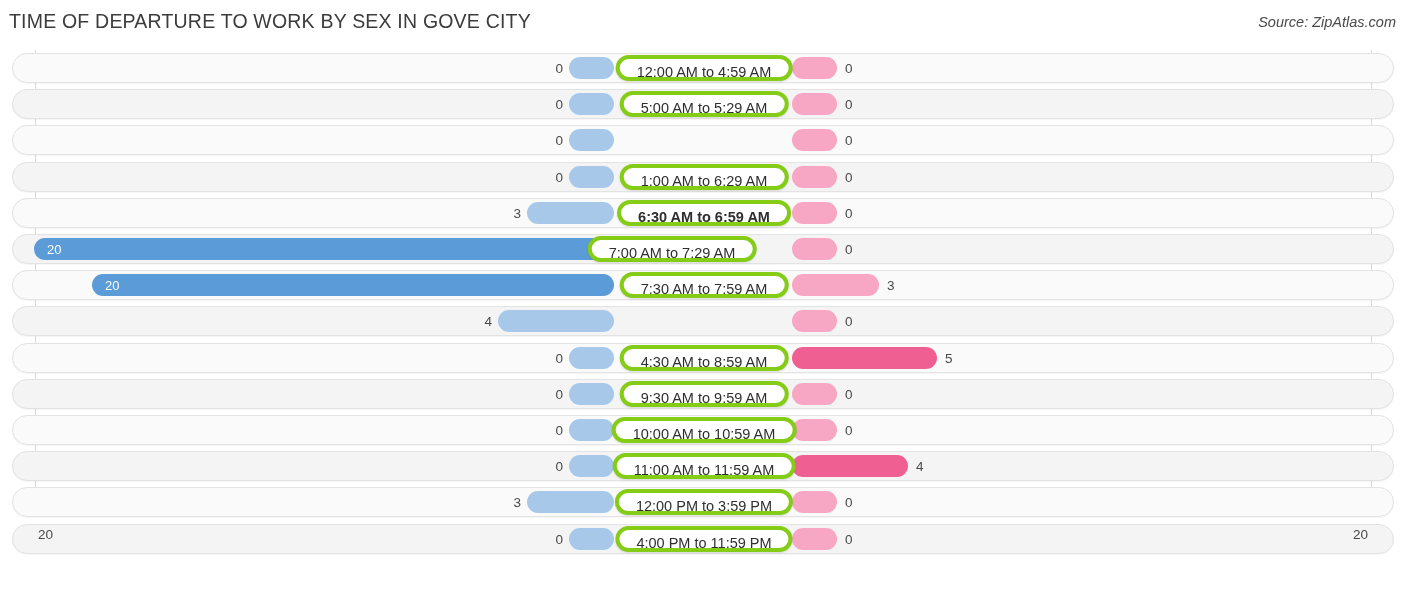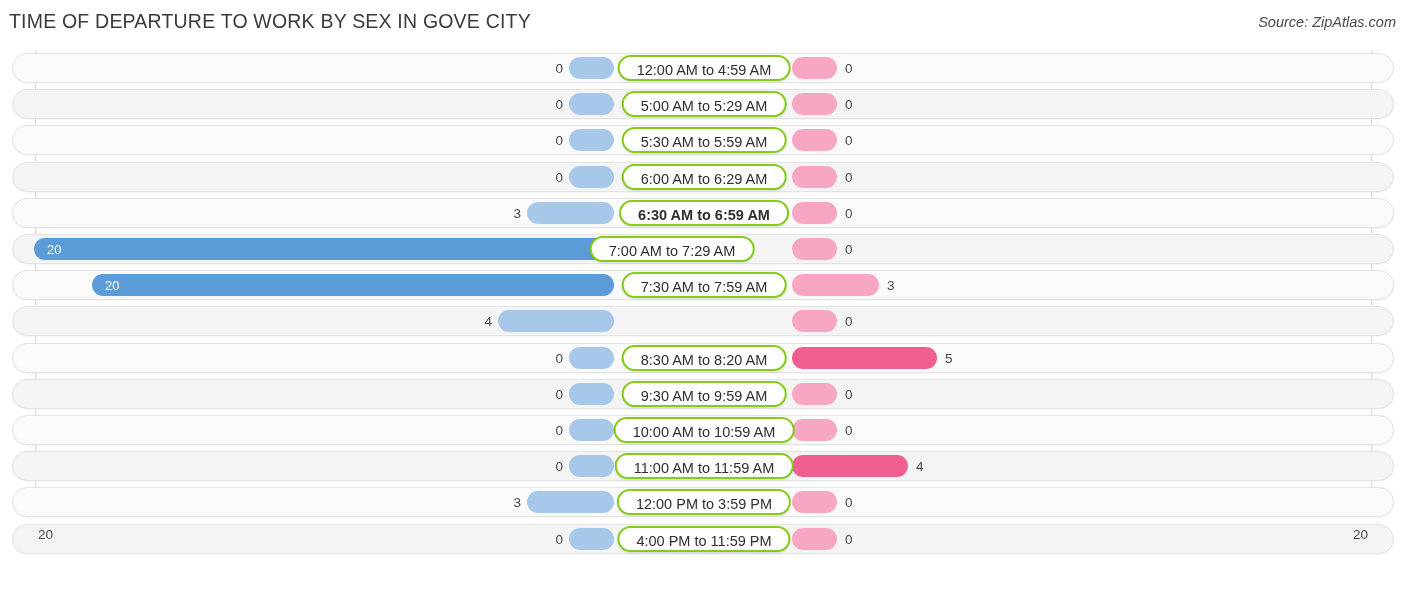--- a/index.html
+++ b/index.html
@@ -69,21 +69,21 @@
     color: #ffffff; font-size: 13px;
   }
 
   
   .pill {
     position: absolute; top: 50%; transform: translate(-50%, -50%);
     left: 703px;
     height: 26px; line-height: 26px;
     padding: 0 17px;
     background: #ffffff;
-    border: 2px solid #84cc16;
+    border: 4px solid #84cc16;
     border-radius: 13px;
     font-size: 14.5px; color: #2f2f2f;
     white-space: nowrap;
     box-shadow: 0 1px 2px rgba(0,0,0,0.12);
     z-index: 4;
   }
 
   
   .axis {
     position: absolute; bottom: 10px;
@@ -126,28 +126,27 @@
           <div class="bar bar-female female-low" style="left: 779px; width: 45px;"></div>
           <div class="val val-male" style="left: 534px; width: 16px;">0</div>
           <div class="val val-female" style="left: 832px;">0</div>
           <div class="pill" style="left: 691px;">5:00 AM to 5:29 AM</div>
         </div>
         <div class="row" style="top: 79.4px;">
           <div class="bar bar-male male-low" style="right: 779px; width: 45px;"></div>
           <div class="bar bar-female female-low" style="left: 779px; width: 45px;"></div>
           <div class="val val-male" style="left: 534px; width: 16px;">0</div>
           <div class="val val-female" style="left: 832px;">0</div>
-          <div class="pill" style="left: 691px;">5:30 AM to 5:59 AM</div>
         </div>
         <div class="row alt" style="top: 115.6px;">
           <div class="bar bar-male male-low" style="right: 779px; width: 45px;"></div>
           <div class="bar bar-female female-low" style="left: 779px; width: 45px;"></div>
           <div class="val val-male" style="left: 534px; width: 16px;">0</div>
           <div class="val val-female" style="left: 832px;">0</div>
-          <div class="pill" style="left: 691px;">6:00 AM to 6:29 AM</div>
+          <div class="pill" style="left: 691px;">1:00 AM to 6:29 AM</div>
         </div>
         <div class="row" style="top: 151.8px;">
           <div class="bar bar-male male-low" style="right: 779px; width: 87px;"></div>
           <div class="bar bar-female female-low" style="left: 779px; width: 45px;"></div>
           <div class="val val-male" style="left: 492px; width: 16px;">3</div>
           <div class="val val-female" style="left: 832px;">0</div>
           <div class="pill" style="left: 691px; font-weight: bold;">6:30 AM to 6:59 AM</div>
         </div>
         <div class="row alt" style="top: 188px;">
           <div class="bar bar-male male-high" style="right: 779px; width: 580px;"></div>
@@ -167,21 +166,21 @@
           <div class="bar bar-male male-low" style="right: 779px; width: 116px;"></div>
           <div class="bar bar-female female-low" style="left: 779px; width: 45px;"></div>
           <div class="val val-male" style="left: 463px; width: 16px;">4</div>
           <div class="val val-female" style="left: 832px;">0</div>
         </div>
         <div class="row" style="top: 296.6px;">
           <div class="bar bar-male male-low" style="right: 779px; width: 45px;"></div>
           <div class="bar bar-female female-high" style="left: 779px; width: 145px;"></div>
           <div class="val val-male" style="left: 534px; width: 16px;">0</div>
           <div class="val val-female" style="left: 932px;">5</div>
-          <div class="pill" style="left: 691px;">8:30 AM to 8:20 AM</div>
+          <div class="pill" style="left: 691px;">4:30 AM to 8:59 AM</div>
         </div>
         <div class="row alt" style="top: 332.8px;">
           <div class="bar bar-male male-low" style="right: 779px; width: 45px;"></div>
           <div class="bar bar-female female-low" style="left: 779px; width: 45px;"></div>
           <div class="val val-male" style="left: 534px; width: 16px;">0</div>
           <div class="val val-female" style="left: 832px;">0</div>
           <div class="pill" style="left: 691px;">9:30 AM to 9:59 AM</div>
         </div>
         <div class="row" style="top: 369px;">
           <div class="bar bar-male male-low" style="right: 779px; width: 45px;"></div>

